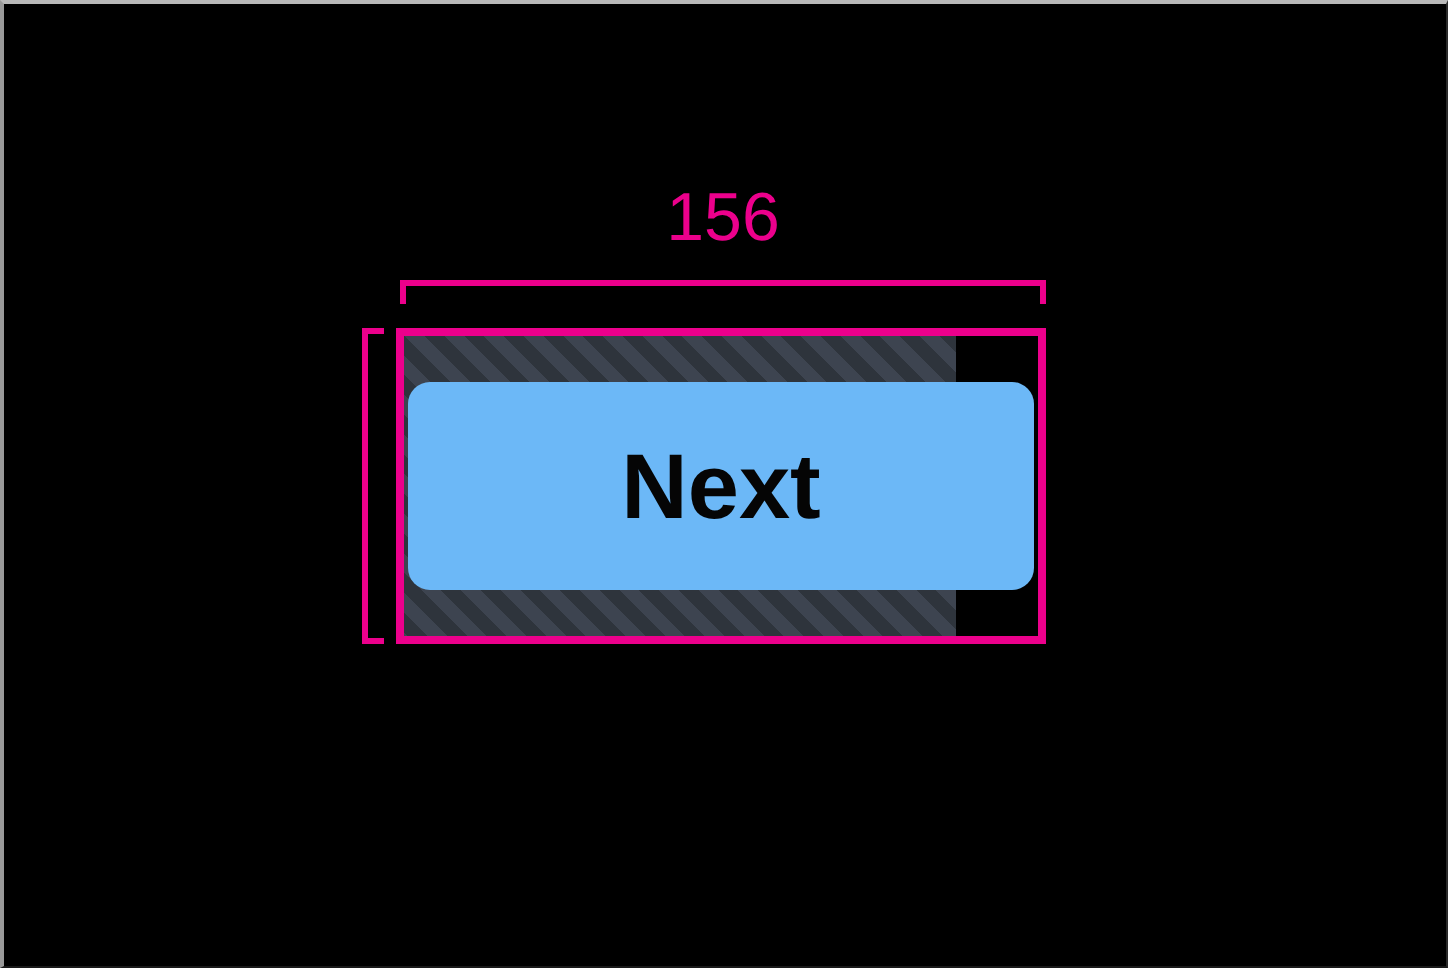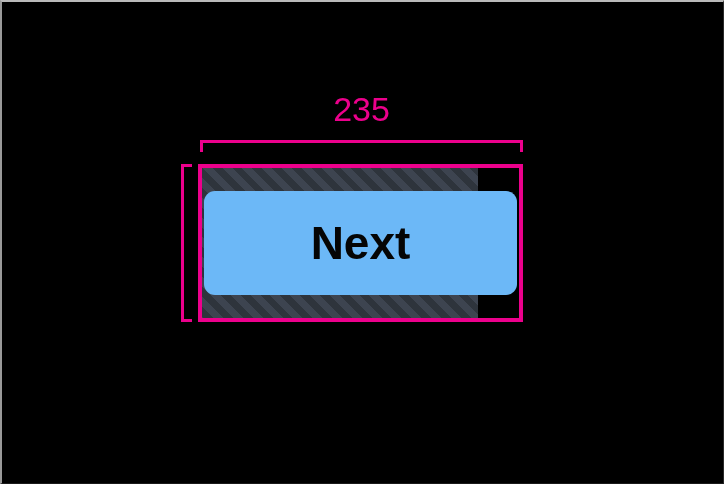--- a/index.html
+++ b/index.html
@@ -191,21 +191,21 @@
       <span id="button-label">Next</span>
     </div>
   </div>
 
   <div id="selection-outline"></div>
 
   <div class="dim-line" id="width-bracket-span"></div>
   <div class="dim-line" id="width-bracket-tick-left"></div>
   <div class="dim-line" id="width-bracket-tick-right"></div>
   <div class="dim-label" id="width-label">
-    <span id="width-label-inner">235</span>
+    <span id="width-label-inner">156</span>
   </div>
 
   <div class="dim-line" id="height-bracket-span"></div>
   <div class="dim-line" id="height-bracket-tick-top"></div>
   <div class="dim-line" id="height-bracket-tick-bottom"></div>
 
   <div id="canvas-border"></div>
 
 </div>
 

